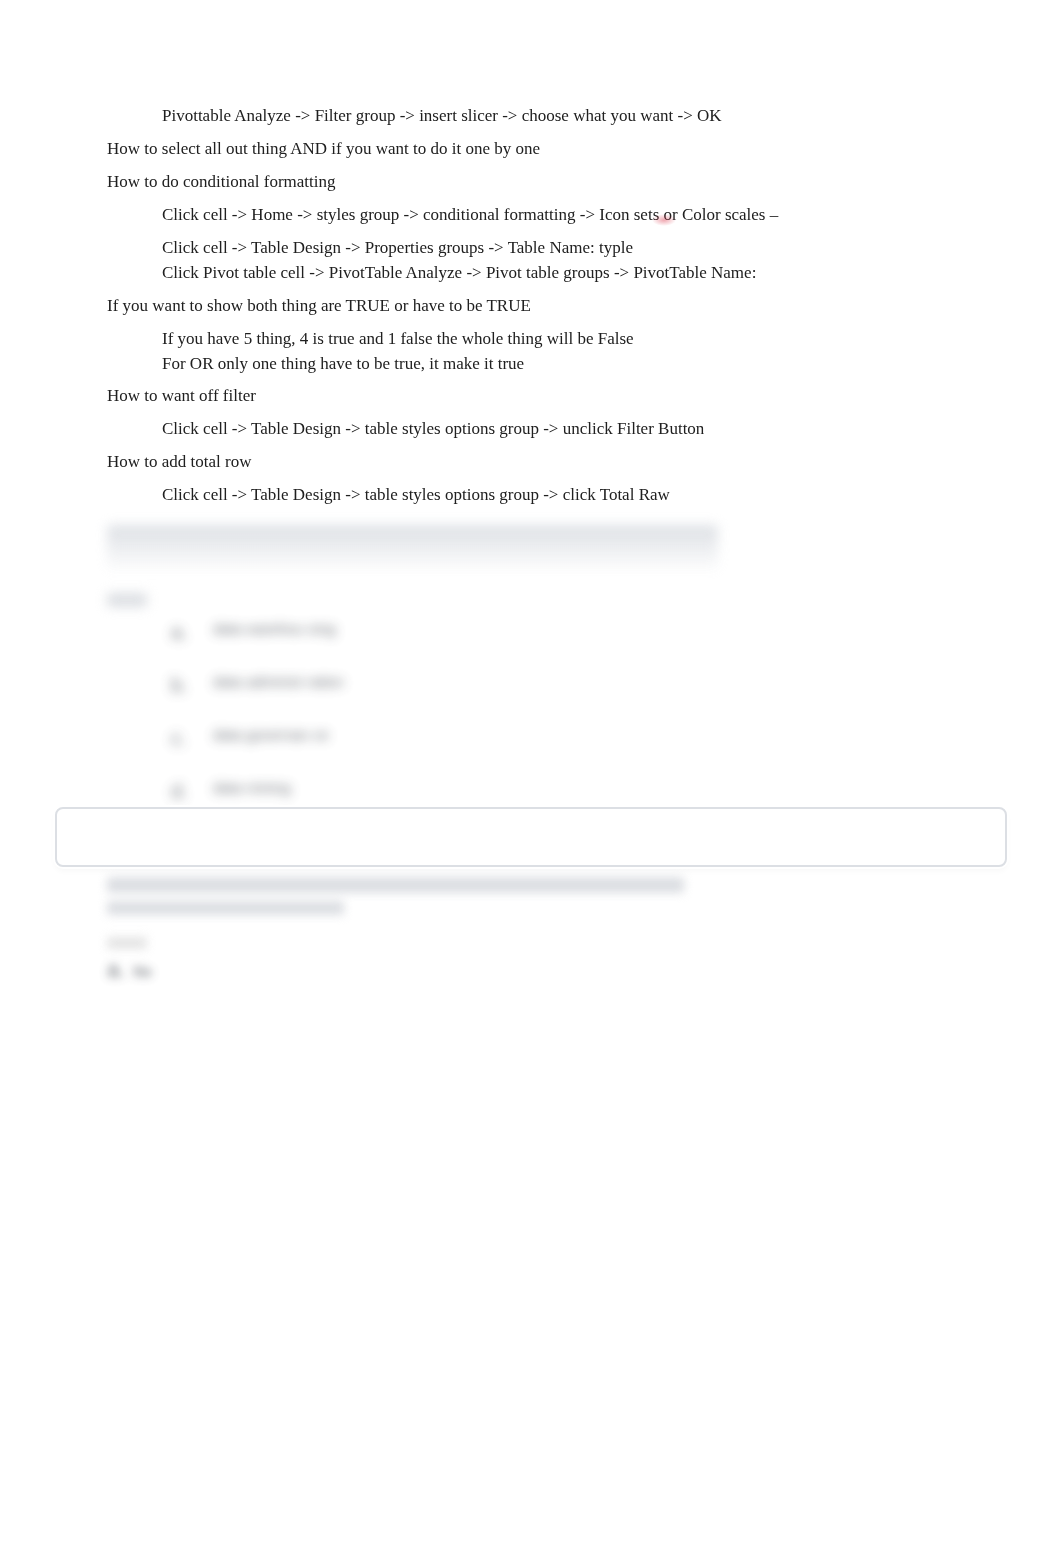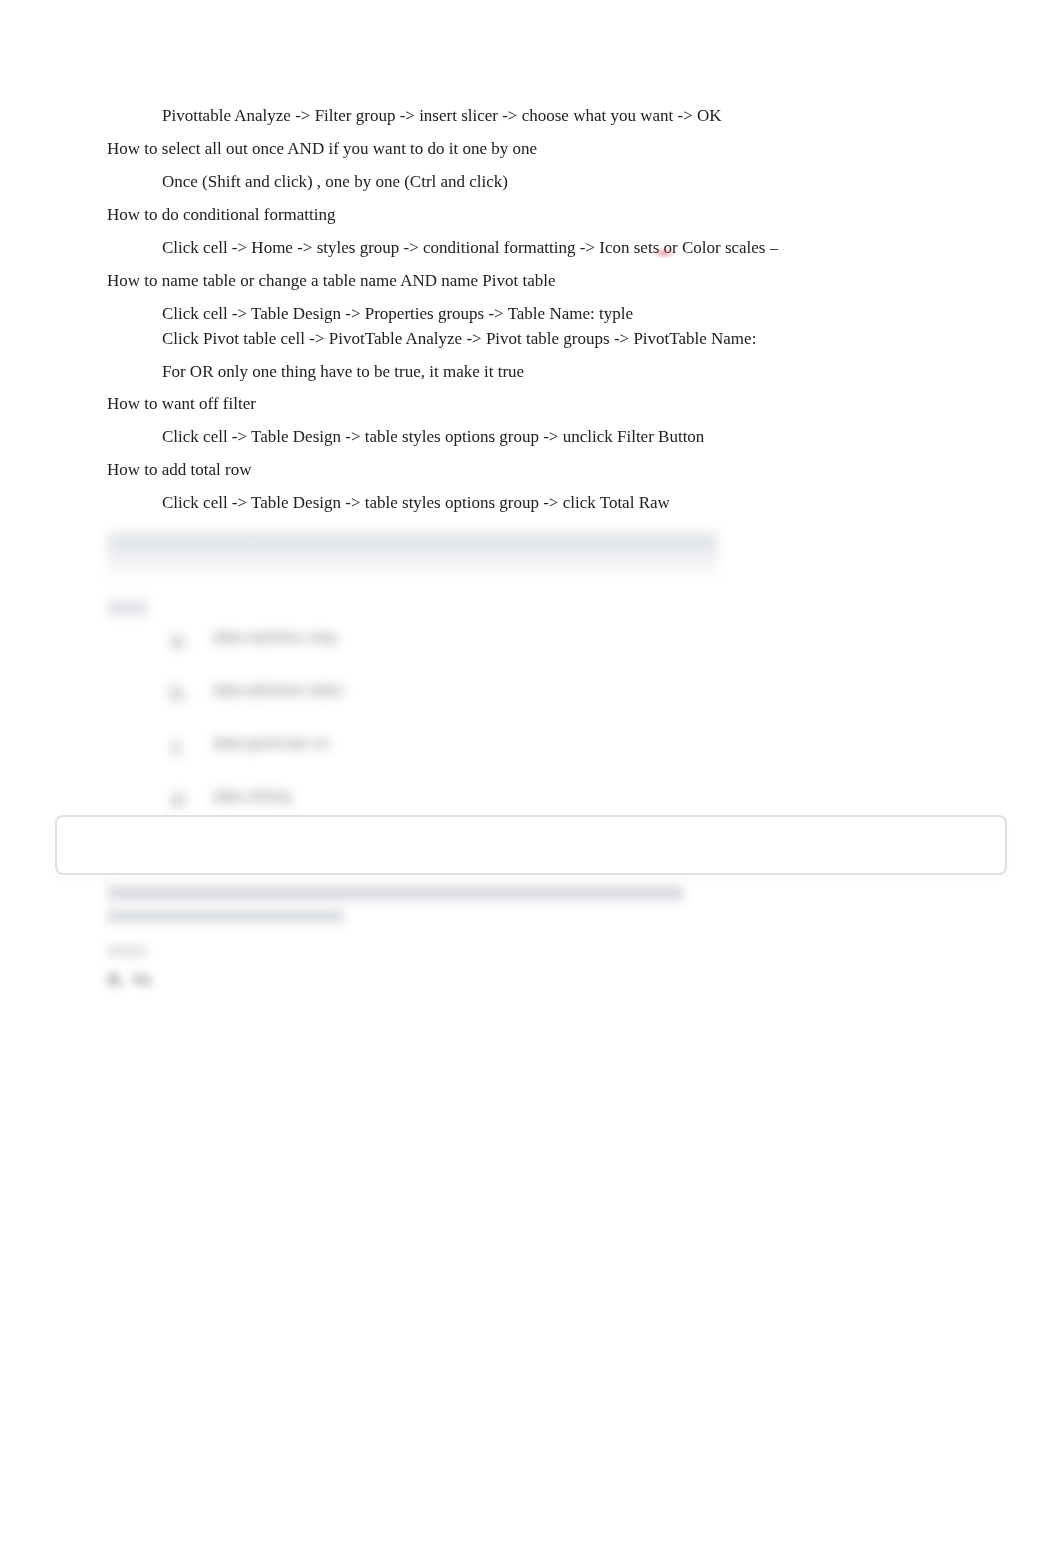--- a/index.html
+++ b/index.html
@@ -162,51 +162,49 @@
 
 <div class="page">
 
   <ul class="bullets">
     <li>
       <span class="marker"></span>
       <span class="li-text">Pivottable Analyze -&gt; Filter group -&gt; insert slicer -&gt; choose what you want -&gt; OK</span>
     </li>
   </ul>
 
-  <p class="para">How to select all out once AND if you want to do it one by one</p>
-  <ul class="bullets">
-    <li>
-      <span class="marker"></span>
-      <span class="li-text">Once (Shift and click) , one by one (Ctrl and click)</span>
-    </li>
-  </ul>
+  <p class="para">How to select all out thing AND if you want to do it one by one</p>
 
   <p class="para">How to do conditional formatting</p>
   <ul class="bullets">
     <li>
       <span class="marker"></span>
       <span class="li-text">
         <span>Click cell -&gt; Home -&gt; styles group -&gt; conditional formatting -&gt; Icon sets </span><span class="highlight"><span> </span></span><span>or Color scales –</span>
       </span>
     </li>
   </ul>
 
-  <p class="para">How to name table   or change a table name AND  name   Pivot table</p>
   <ul class="bullets">
     <li>
       <span class="marker"></span>
       <span class="li-text">Click cell -&gt; Table Design -&gt; Properties groups -&gt; Table Name: typle</span>
     </li>
     <li>
       <span class="marker"></span>
       <span class="li-text">Click Pivot table cell -&gt; PivotTable Analyze -&gt; Pivot table groups -&gt; PivotTable Name:</span>
     </li>
   </ul>
 
-  <ul class="bullets">
+  <p class="para">If you want to show both thing are TRUE or have to be TRUE</p>
+  <ul class="bullets">
+    <li>
+      <span class="marker"></span>
+      <span class="li-text">If you have 5 thing, 4 is true and 1 false the whole thing will be False</span>
+    </li>
     <li>
       <span class="marker"></span>
       <span class="li-text">For OR only one thing have to be true, it make it true</span>
     </li>
   </ul>
 
   <p class="para">How to want off filter</p>
   <ul class="bullets">
     <li>
       <span class="marker"></span>

